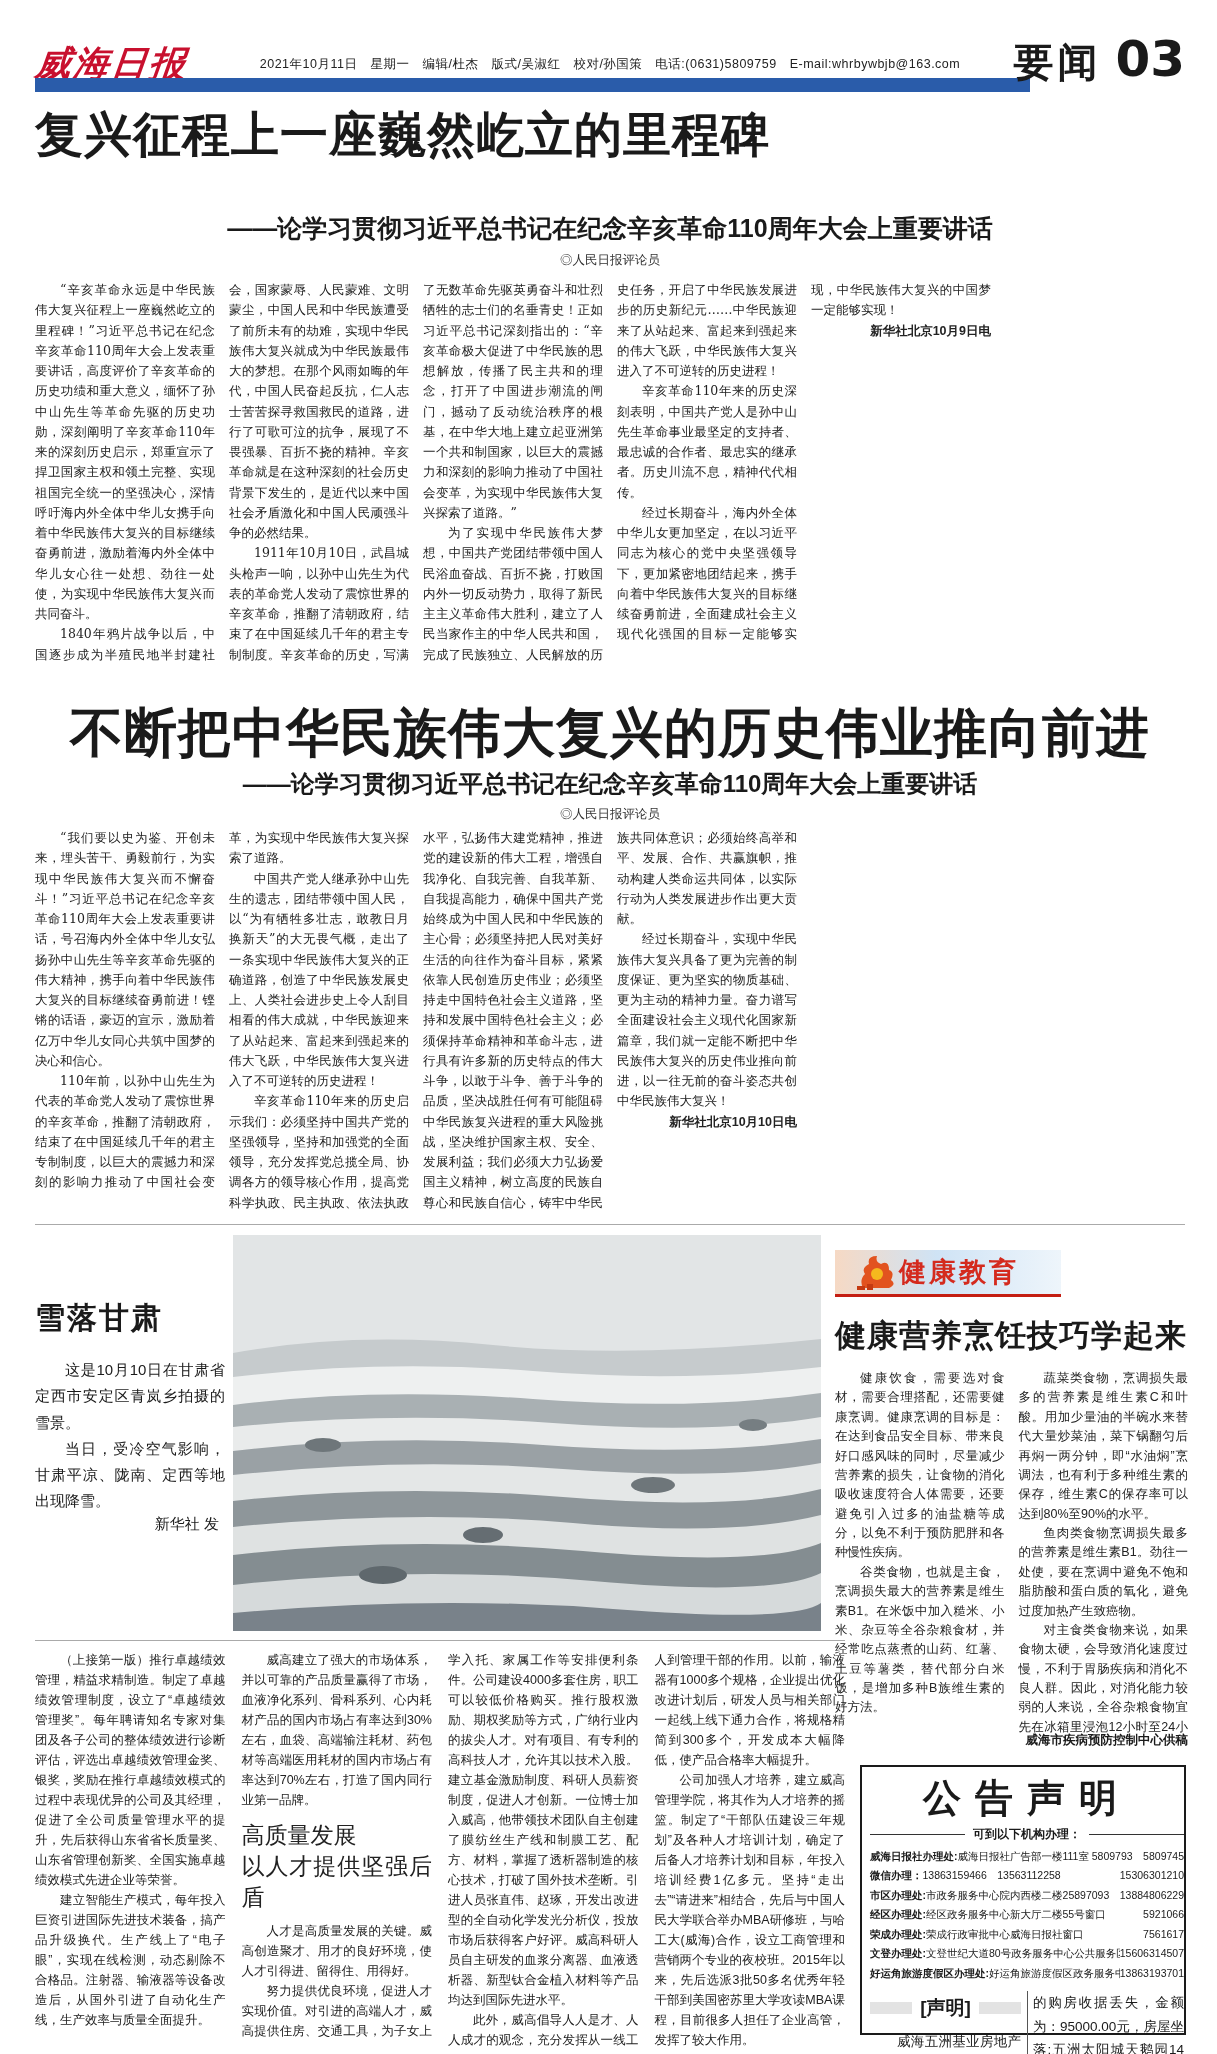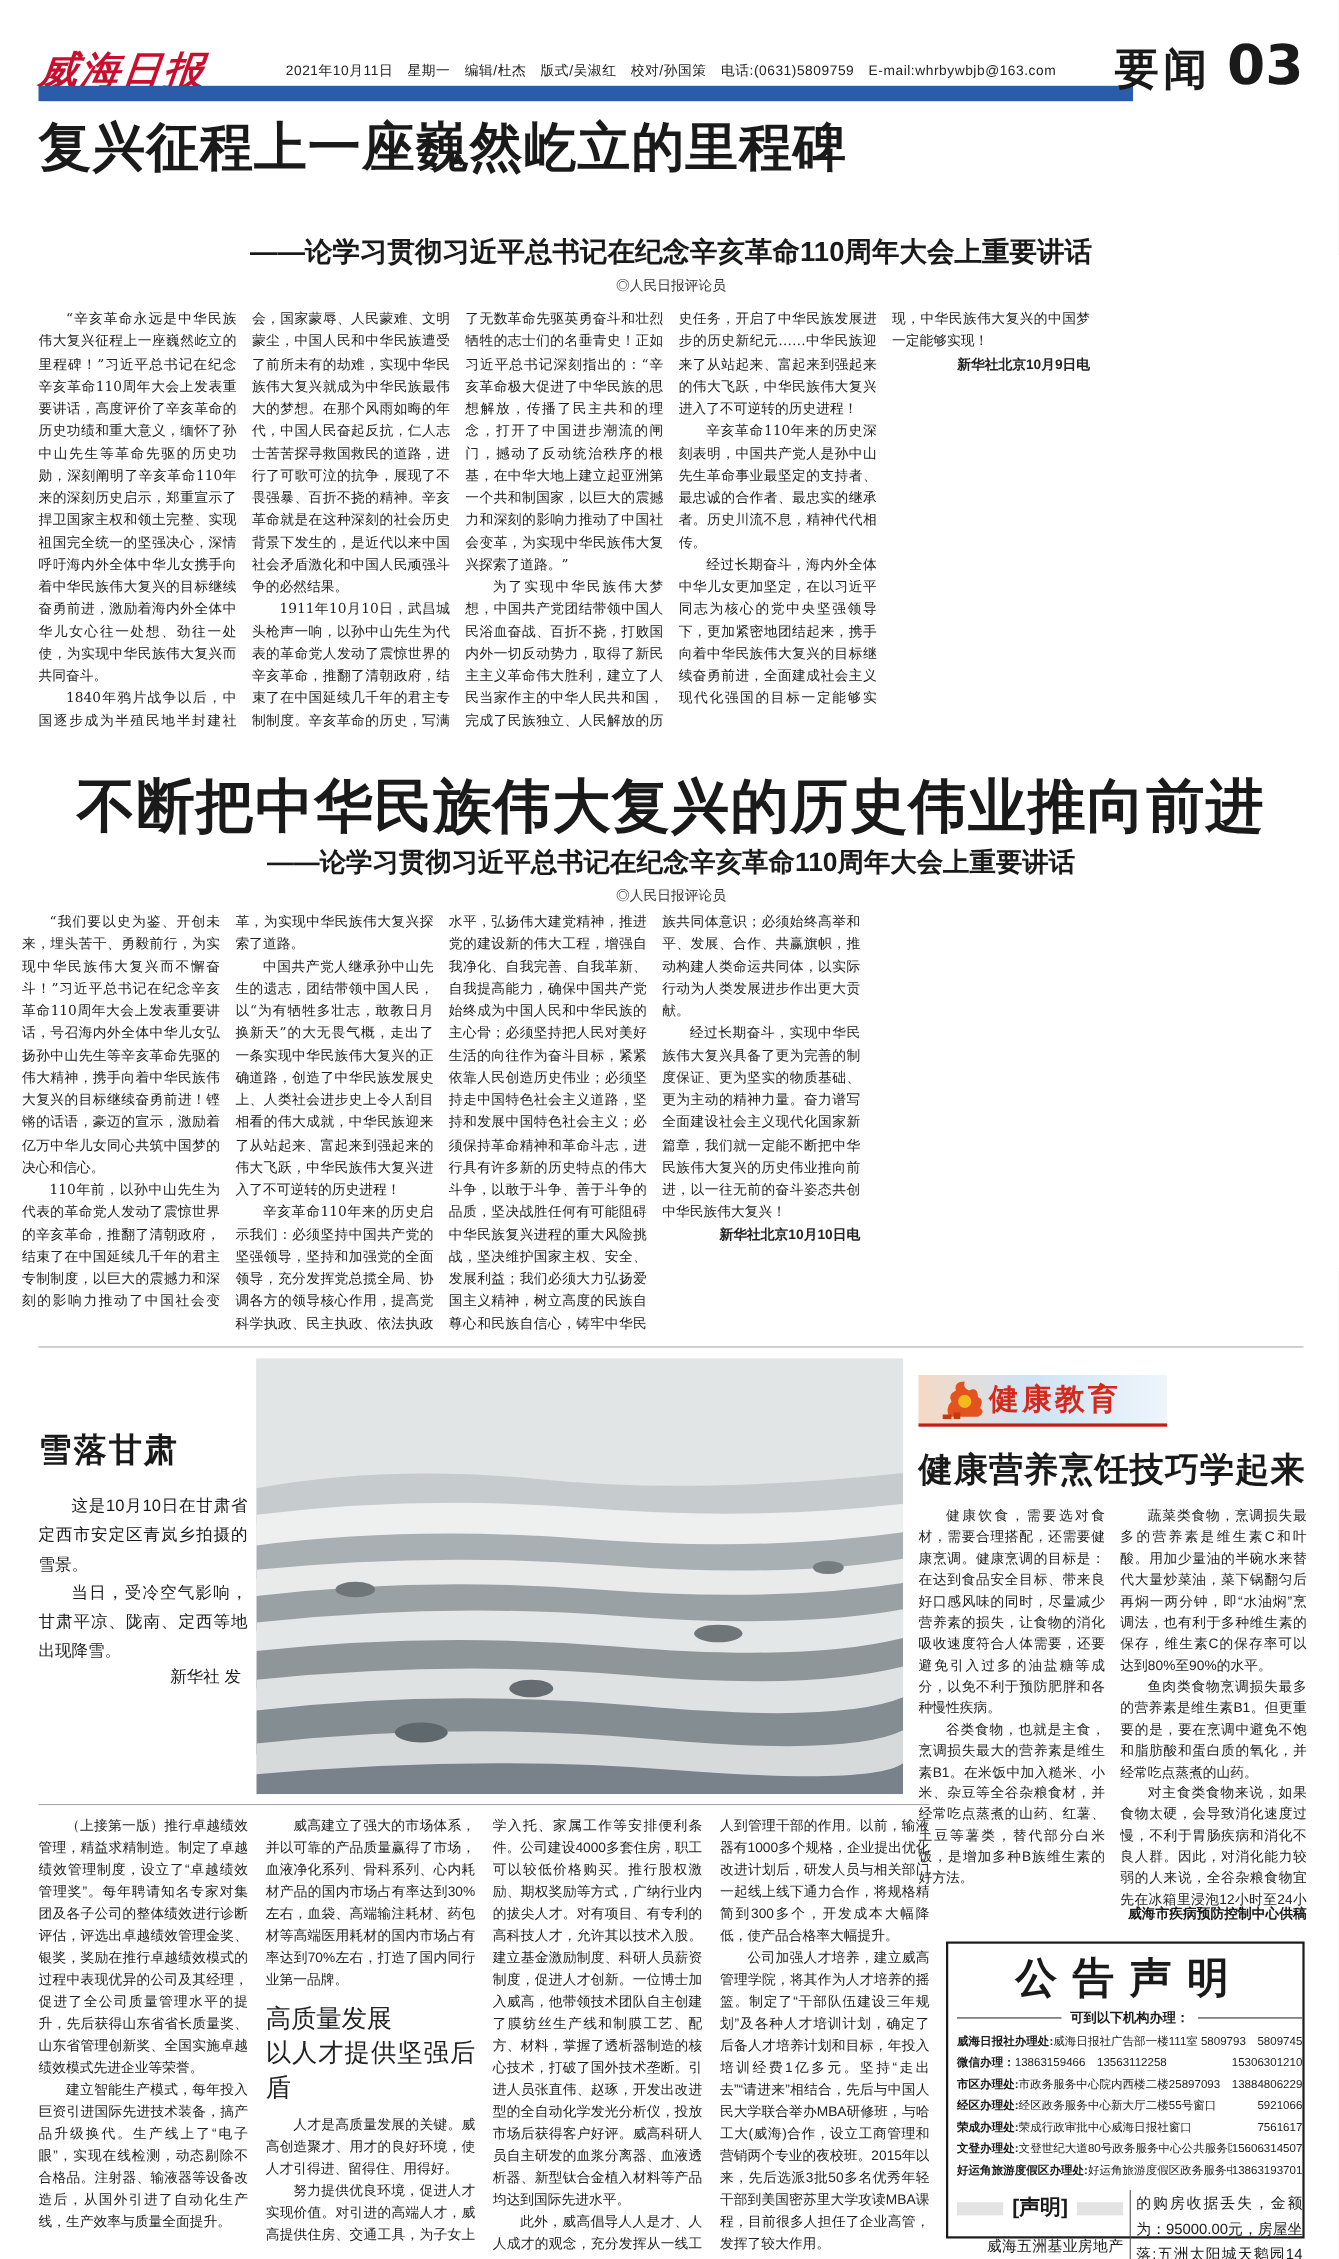--- a/index.html
+++ b/index.html
@@ -22,21 +22,21 @@
   .body1{position:absolute;left:35px;top:280px;width:1150px;height:402px;overflow:hidden;
          column-count:6;column-gap:14px;column-fill:auto;
          font-family:"DejaVu Serif",serif;font-size:12.5px;line-height:1.62;text-align:justify;color:#222;}
   .body1 p,.body2 p{margin:0;text-indent:2em;}
   .sig{font-weight:bold;text-align:right;text-indent:0 !important;font-family:"Liberation Sans",sans-serif;}
   
   .headline2{position:absolute;left:35px;top:698px;width:1150px;text-align:center;
              font-family:"DejaVu Serif",serif;font-weight:bold;font-size:53px;letter-spacing:1px;}
   .sub2{position:absolute;left:35px;top:768px;width:1150px;text-align:center;font-size:24px;font-weight:600;}
   .byline2{position:absolute;left:35px;top:806px;width:1150px;text-align:center;font-size:12.5px;color:#333;}
-  .body2{position:absolute;left:20px;top:828px;width:1150px;height:388px;overflow:hidden;
+  .body2{position:absolute;left:35px;top:828px;width:1150px;height:388px;overflow:hidden;
          column-count:6;column-gap:14px;column-fill:auto;
          font-family:"DejaVu Serif",serif;font-size:12.5px;line-height:1.62;text-align:justify;color:#222;}
   .hrule{position:absolute;left:35px;height:1px;background:#aaa;}
   
   .capbox{position:absolute;left:35px;top:1240px;width:190px;height:390px;}
   .captitle{margin-top:58px;font-family:"DejaVu Serif",serif;font-weight:bold;font-size:30px;letter-spacing:2px;}
   .captext{margin-top:18px;font-size:15px;line-height:1.75;text-align:justify;}
   .captext p{margin:0;text-indent:2em;}
   .capcredit{font-size:15px;text-align:right;padding-right:6px;}
   .photo{position:absolute;left:233px;top:1235px;width:588px;height:396px;overflow:hidden;background:#dfe2e3;}
@@ -159,21 +159,21 @@
         <circle cx="24" cy="22" r="6" fill="#f5b91e"></circle>
         <path d="M4 34 h8 v4 h-8 Z M14 32 h6 v6 h-6 Z" fill="#c43a12"></path>
       </svg>
       <span class="btxt">健康教育</span>
     </div>
     <div class="hheadline">健康营养烹饪技巧学起来</div>
     <div class="hbody">
         <p>健康饮食，需要选对食材，需要合理搭配，还需要健康烹调。健康烹调的目标是：在达到食品安全目标、带来良好口感风味的同时，尽量减少营养素的损失，让食物的消化吸收速度符合人体需要，还要避免引入过多的油盐糖等成分，以免不利于预防肥胖和各种慢性疾病。</p>
         <p>谷类食物，也就是主食，烹调损失最大的营养素是维生素B1。在米饭中加入糙米、小米、杂豆等全谷杂粮食材，并经常吃点蒸煮的山药、红薯、土豆等薯类，替代部分白米饭，是增加多种B族维生素的好方法。</p>
         <p>蔬菜类食物，烹调损失最多的营养素是维生素C和叶酸。用加少量油的半碗水来替代大量炒菜油，菜下锅翻匀后再焖一两分钟，即“水油焖”烹调法，也有利于多种维生素的保存，维生素C的保存率可以达到80%至90%的水平。</p>
-        <p>鱼肉类食物烹调损失最多的营养素是维生素B1。但更重要的是，要在烹调中避免不饱和脂肪酸和蛋白质的氧化，并经常吃点蒸煮的山药。</p>
+        <p>鱼肉类食物烹调损失最多的营养素是维生素B1。劲往一处使，要在烹调中避免不饱和脂肪酸和蛋白质的氧化，避免过度加热产生致癌物。</p>
         <p>对主食类食物来说，如果食物太硬，会导致消化速度过慢，不利于胃肠疾病和消化不良人群。因此，对消化能力较弱的人来说，全谷杂粮食物宜先在冰箱里浸泡12小时至24小时，和白米搭配，再用电压力锅的“杂粮饭”、“杂粮粥”模式烹调，以便充分获得其中的营养成分。</p>
       </div>
   </div>
   <div class="hcredit">威海市疾病预防控制中心供稿</div>
 
   <div class="hrule" style="top:1640px;width:810px;"></div>
 
   <div class="cont">
     <div>
         <p>（上接第一版）推行卓越绩效管理，精益求精制造。制定了卓越绩效管理制度，设立了“卓越绩效管理奖”。每年聘请知名专家对集团及各子公司的整体绩效进行诊断评估，评选出卓越绩效管理金奖、银奖，奖励在推行卓越绩效模式的过程中表现优异的公司及其经理，促进了全公司质量管理水平的提升，先后获得山东省省长质量奖、山东省管理创新奖、全国实施卓越绩效模式先进企业等荣誉。</p>

